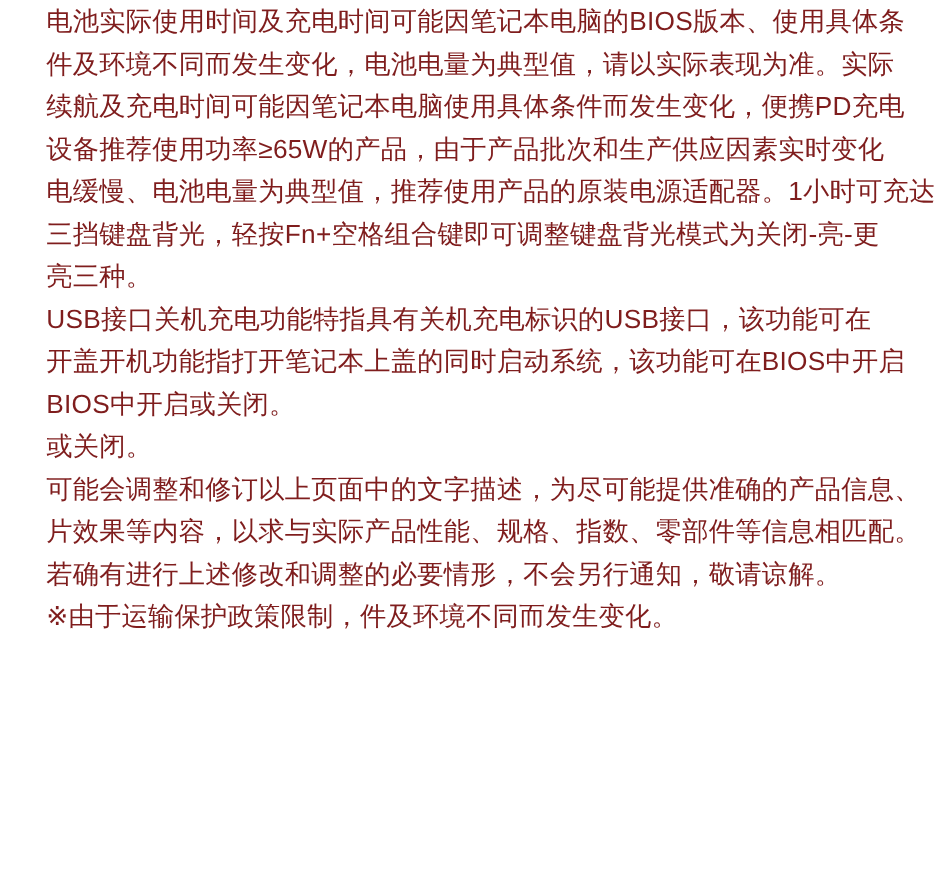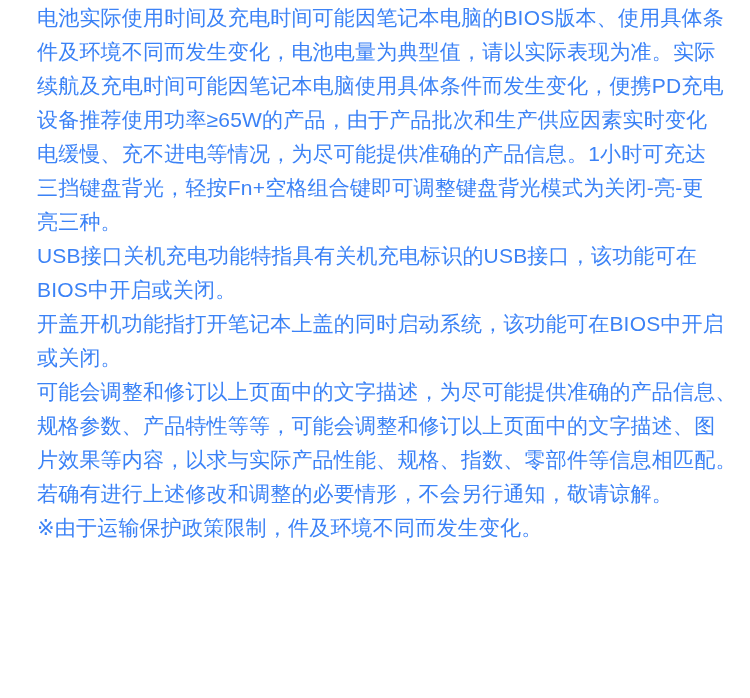--- a/index.html
+++ b/index.html
@@ -18,41 +18,40 @@
   .text-block {
     position: absolute;
     top: 1px;
     left: 37px;
     width: 690px;
   }
   .text-line {
     font-size: 21px;
     line-height: 34px;
     height: 34px;
-    color: #3b82f6;
+    color: #7f1d1d;
     font-weight: 400;
     letter-spacing: 0.2px;
     white-space: nowrap;
   }
 </style>
 </head>
 <body>
 
 <div class="page">
   <div class="text-block">
     <div class="text-line">电池实际使用时间及充电时间可能因笔记本电脑的BIOS版本、使用具体条</div>
     <div class="text-line">件及环境不同而发生变化，电池电量为典型值，请以实际表现为准。实际</div>
     <div class="text-line">续航及充电时间可能因笔记本电脑使用具体条件而发生变化，便携PD充电</div>
     <div class="text-line">设备推荐使用功率≥65W的产品，由于产品批次和生产供应因素实时变化</div>
-    <div class="text-line">电缓慢、充不进电等情况，为尽可能提供准确的产品信息。1小时可充达</div>
+    <div class="text-line">电缓慢、电池电量为典型值，推荐使用产品的原装电源适配器。1小时可充达</div>
     <div class="text-line">三挡键盘背光，轻按Fn+空格组合键即可调整键盘背光模式为关闭-亮-更</div>
     <div class="text-line">亮三种。</div>
     <div class="text-line">USB接口关机充电功能特指具有关机充电标识的USB接口，该功能可在</div>
+    <div class="text-line">开盖开机功能指打开笔记本上盖的同时启动系统，该功能可在BIOS中开启</div>
     <div class="text-line">BIOS中开启或关闭。</div>
-    <div class="text-line">开盖开机功能指打开笔记本上盖的同时启动系统，该功能可在BIOS中开启</div>
     <div class="text-line">或关闭。</div>
     <div class="text-line">可能会调整和修订以上页面中的文字描述，为尽可能提供准确的产品信息、</div>
-    <div class="text-line">规格参数、产品特性等等，可能会调整和修订以上页面中的文字描述、图</div>
     <div class="text-line">片效果等内容，以求与实际产品性能、规格、指数、零部件等信息相匹配。</div>
     <div class="text-line">若确有进行上述修改和调整的必要情形，不会另行通知，敬请谅解。</div>
     <div class="text-line">※由于运输保护政策限制，件及环境不同而发生变化。</div>
   </div>
 </div>
 
 </body></html>

